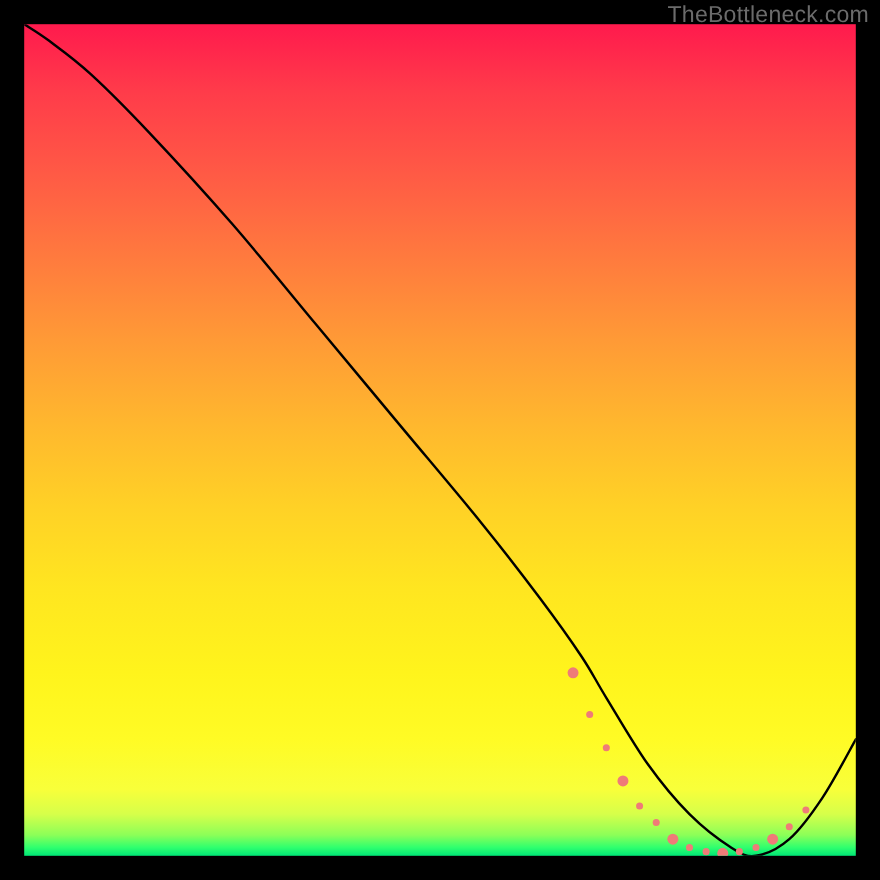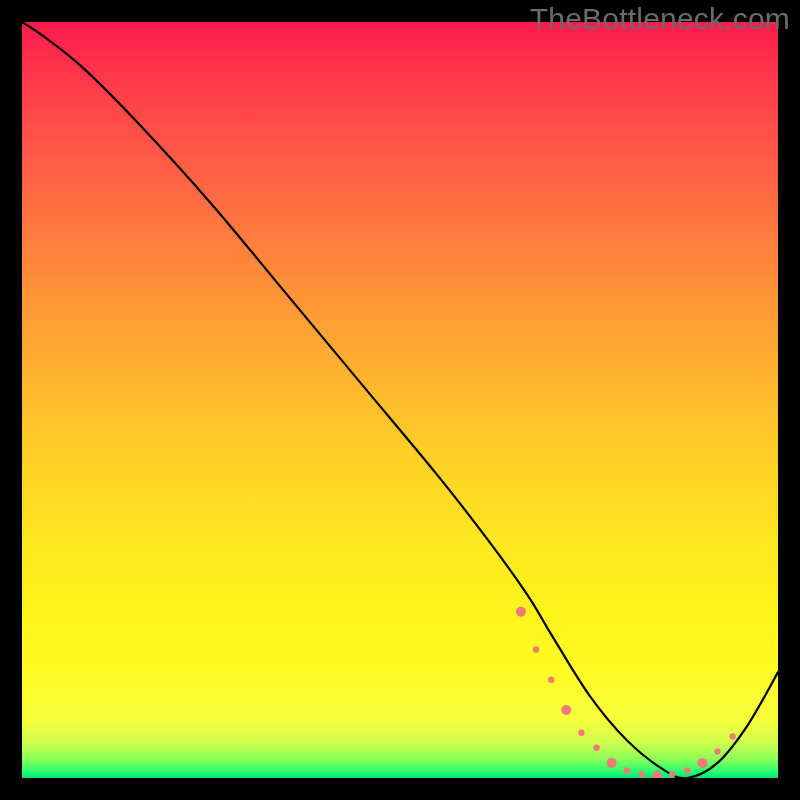--- a/index.html
+++ b/index.html
@@ -47,21 +47,21 @@
     position: absolute;
     left: 0; top: 0;
     width: 756px;
     height: 756px;
   }
   .watermark {
     position: absolute;
     top: 2px;
     right: 10px;
     color: #6b6b6b;
-    font-size: 30px;
+    font-size: 21px;
     letter-spacing: 0.2px;
     user-select: none;
     text-align: center;
   }
 </style>
 </head>
 <body>
 
 <div class="stage">
 

